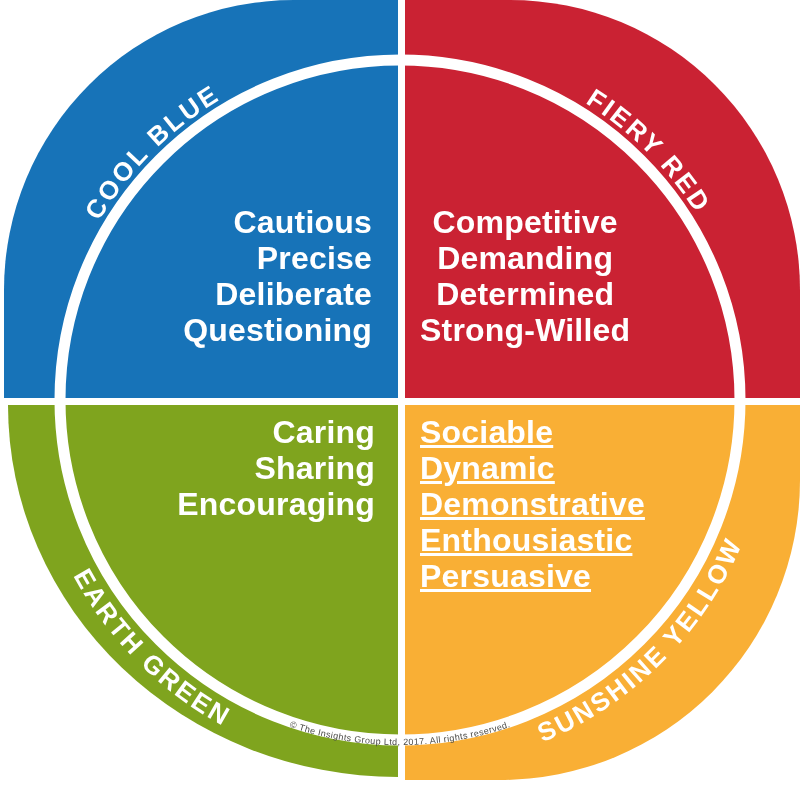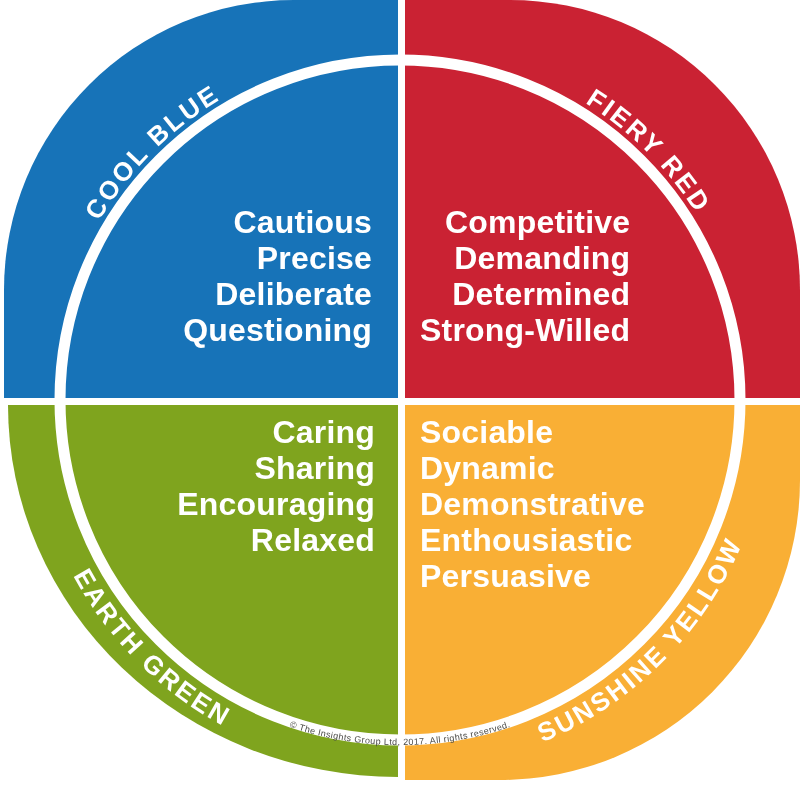--- a/index.html
+++ b/index.html
@@ -11,23 +11,23 @@
   .q-blue  {left:4px;  top:0;     width:394px;height:398px;border-top-left-radius:290px;}
   .q-red   {left:405px;top:0;     width:395px;height:398px;border-top-right-radius:290px;}
   .q-green {left:8px;  top:405px; width:390px;height:372px;border-bottom-left-radius:100% 100%;}
   .q-yellow{left:405px;top:405px; width:395px;height:375px;border-bottom-right-radius:300px;}
   .words{
     position:absolute;color:#ffffff;font-weight:bold;
     font-size:32px;line-height:36px;letter-spacing:0.2px;
     white-space:nowrap;z-index:3;
   }
   .w-blue  {top:204px;right:428px;text-align:right;}
-  .w-red   {top:204px;left:420px;text-align:right;}
+  .w-red   {top:204px;left:420px;text-align:center;}
   .w-green {top:414px;right:425px;text-align:right;}
-  .w-yellow{top:414px;left:420px;text-align:left;}
+  .w-yellow{top:414px;left:420px;text-align:left;text-decoration:underline;}
   svg.overlay{position:absolute;left:0;top:0;z-index:4;}
   .qlabel{
     font-family:"Liberation Sans",sans-serif;font-weight:bold;
     font-size:26px;letter-spacing:2.5px;fill:#ffffff;
   }
   .copyright{
     font-family:"Liberation Sans",sans-serif;
     font-size:9px;letter-spacing:0.4px;fill:#4a4a46;
   }
 </style>
@@ -48,21 +48,20 @@
 <div class="words w-red">
   <div>Competitive</div>
   <div>Demanding</div>
   <div>Determined</div>
   <div>Strong-Willed</div>
 </div>
 <div class="words w-green">
   <div>Caring</div>
   <div>Sharing</div>
   <div>Encouraging</div>
-  <div>Relaxed</div>
 </div>
 <div class="words w-yellow">
   <div>Sociable</div>
   <div>Dynamic</div>
   <div>Demonstrative</div>
   <div>Enthousiastic</div>
   <div>Persuasive</div>
 </div>
 
 <svg class="overlay" width="800" height="800" viewBox="0 0 800 800">

